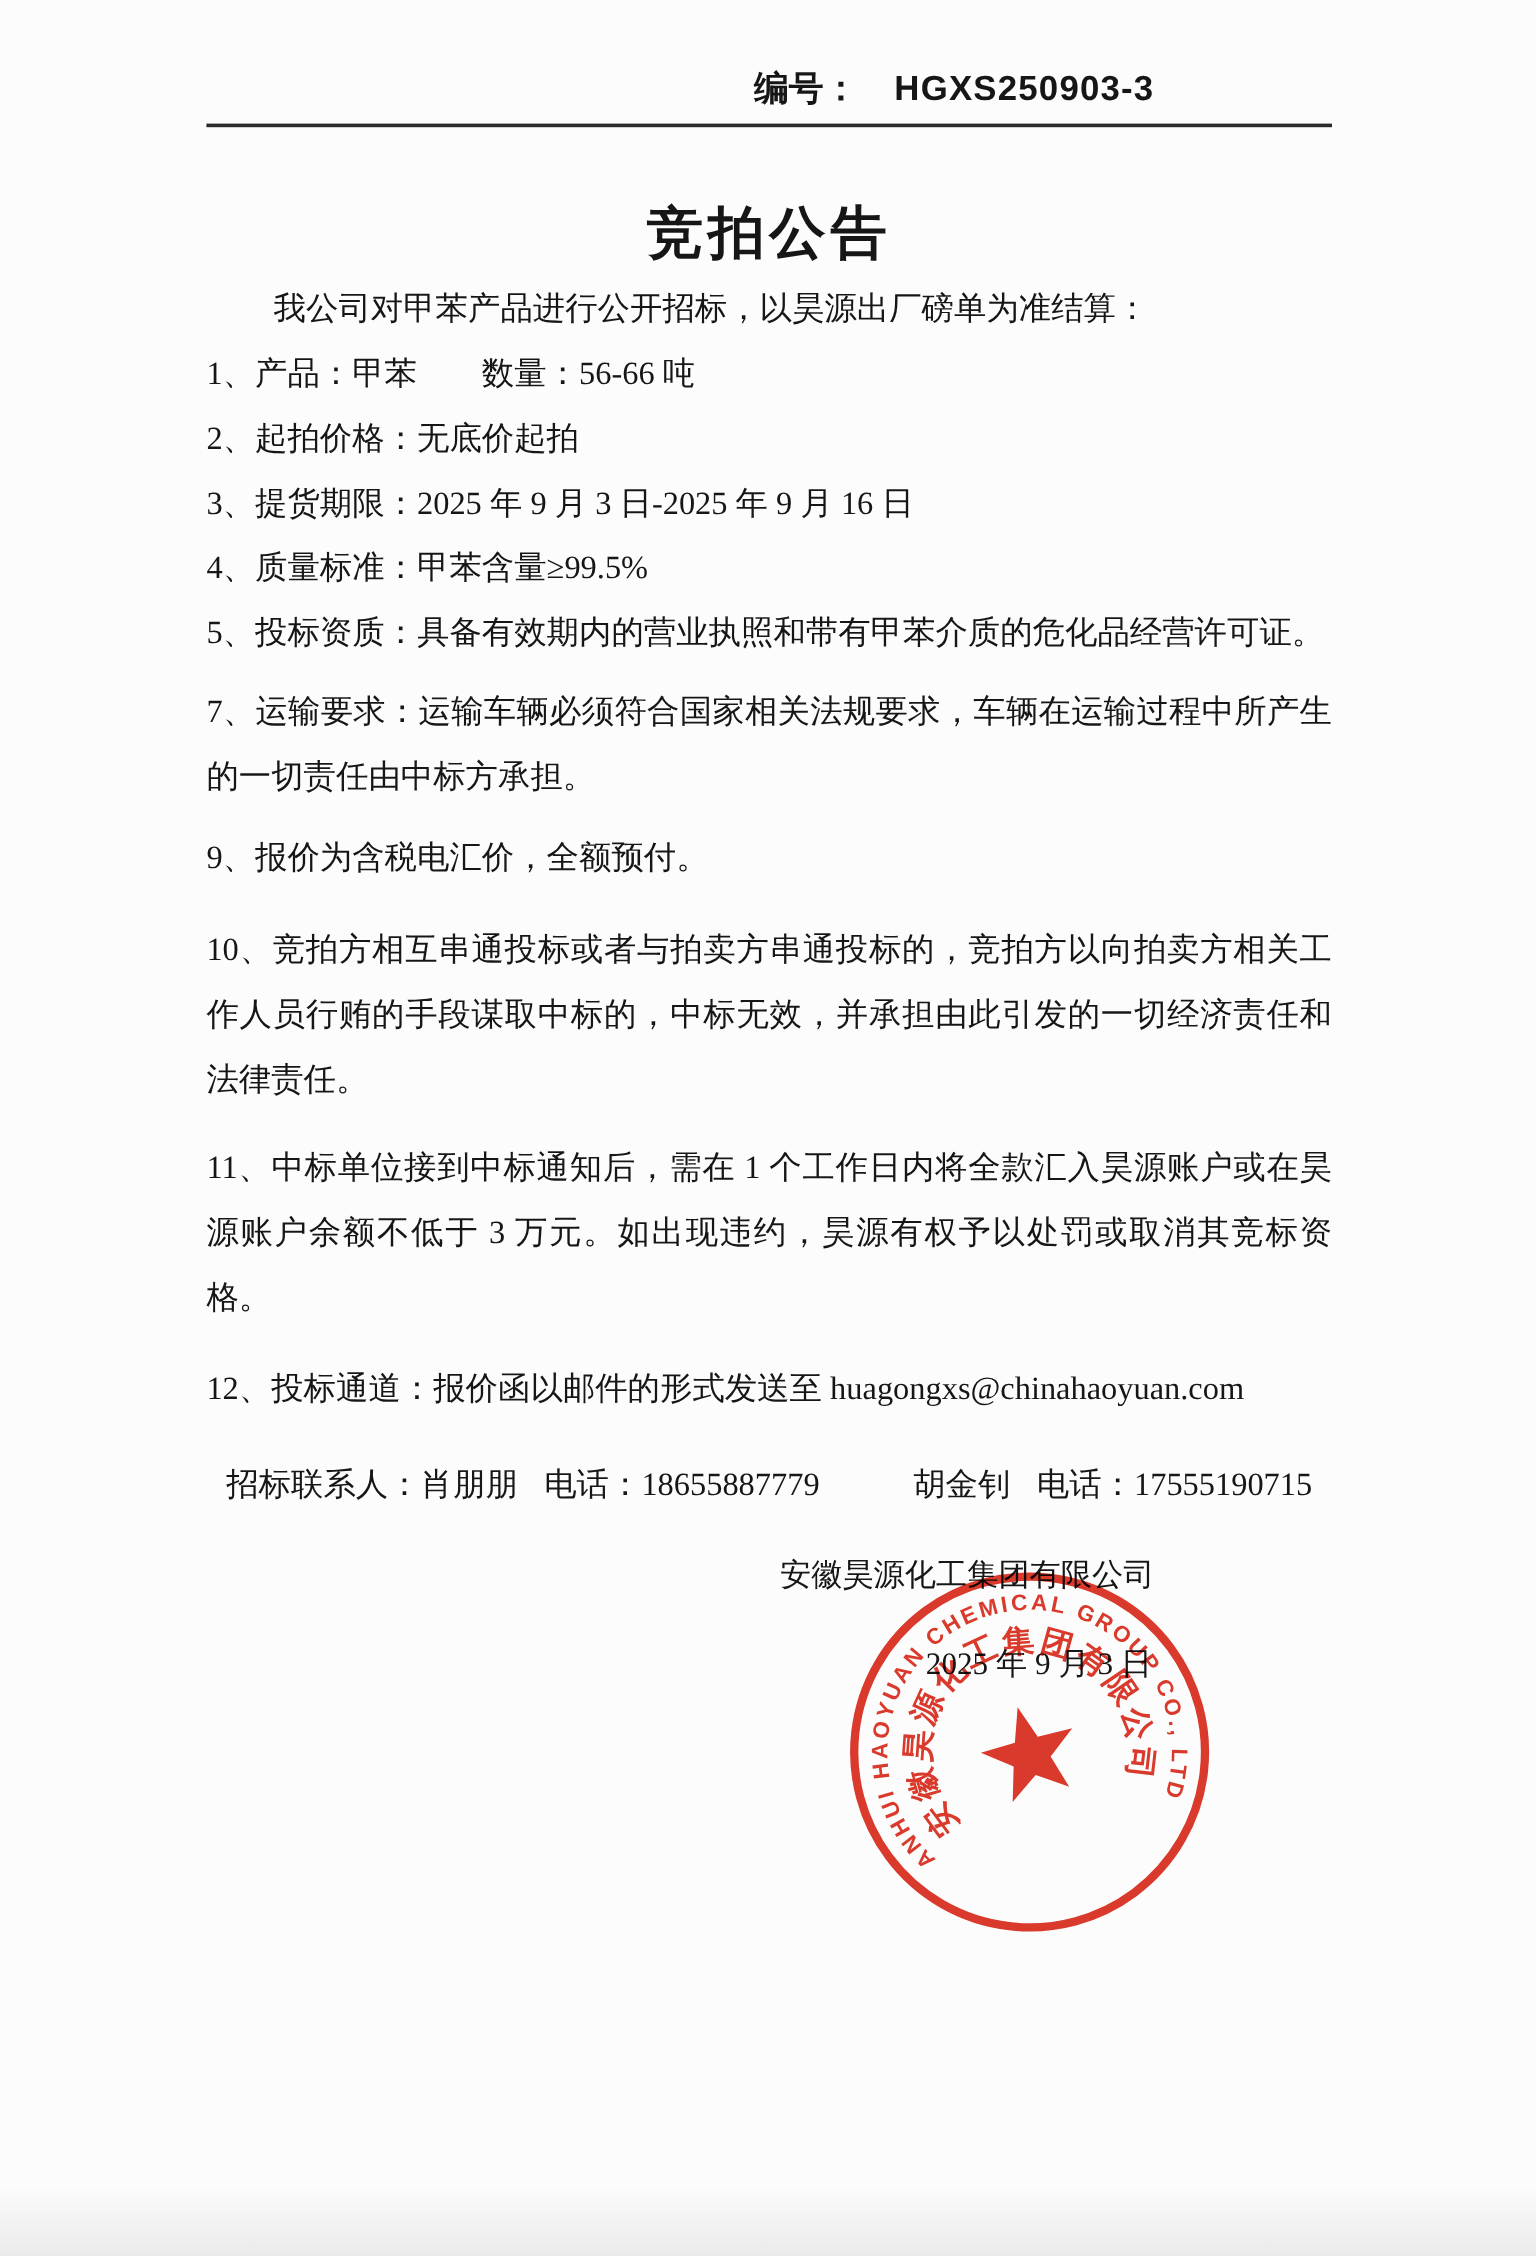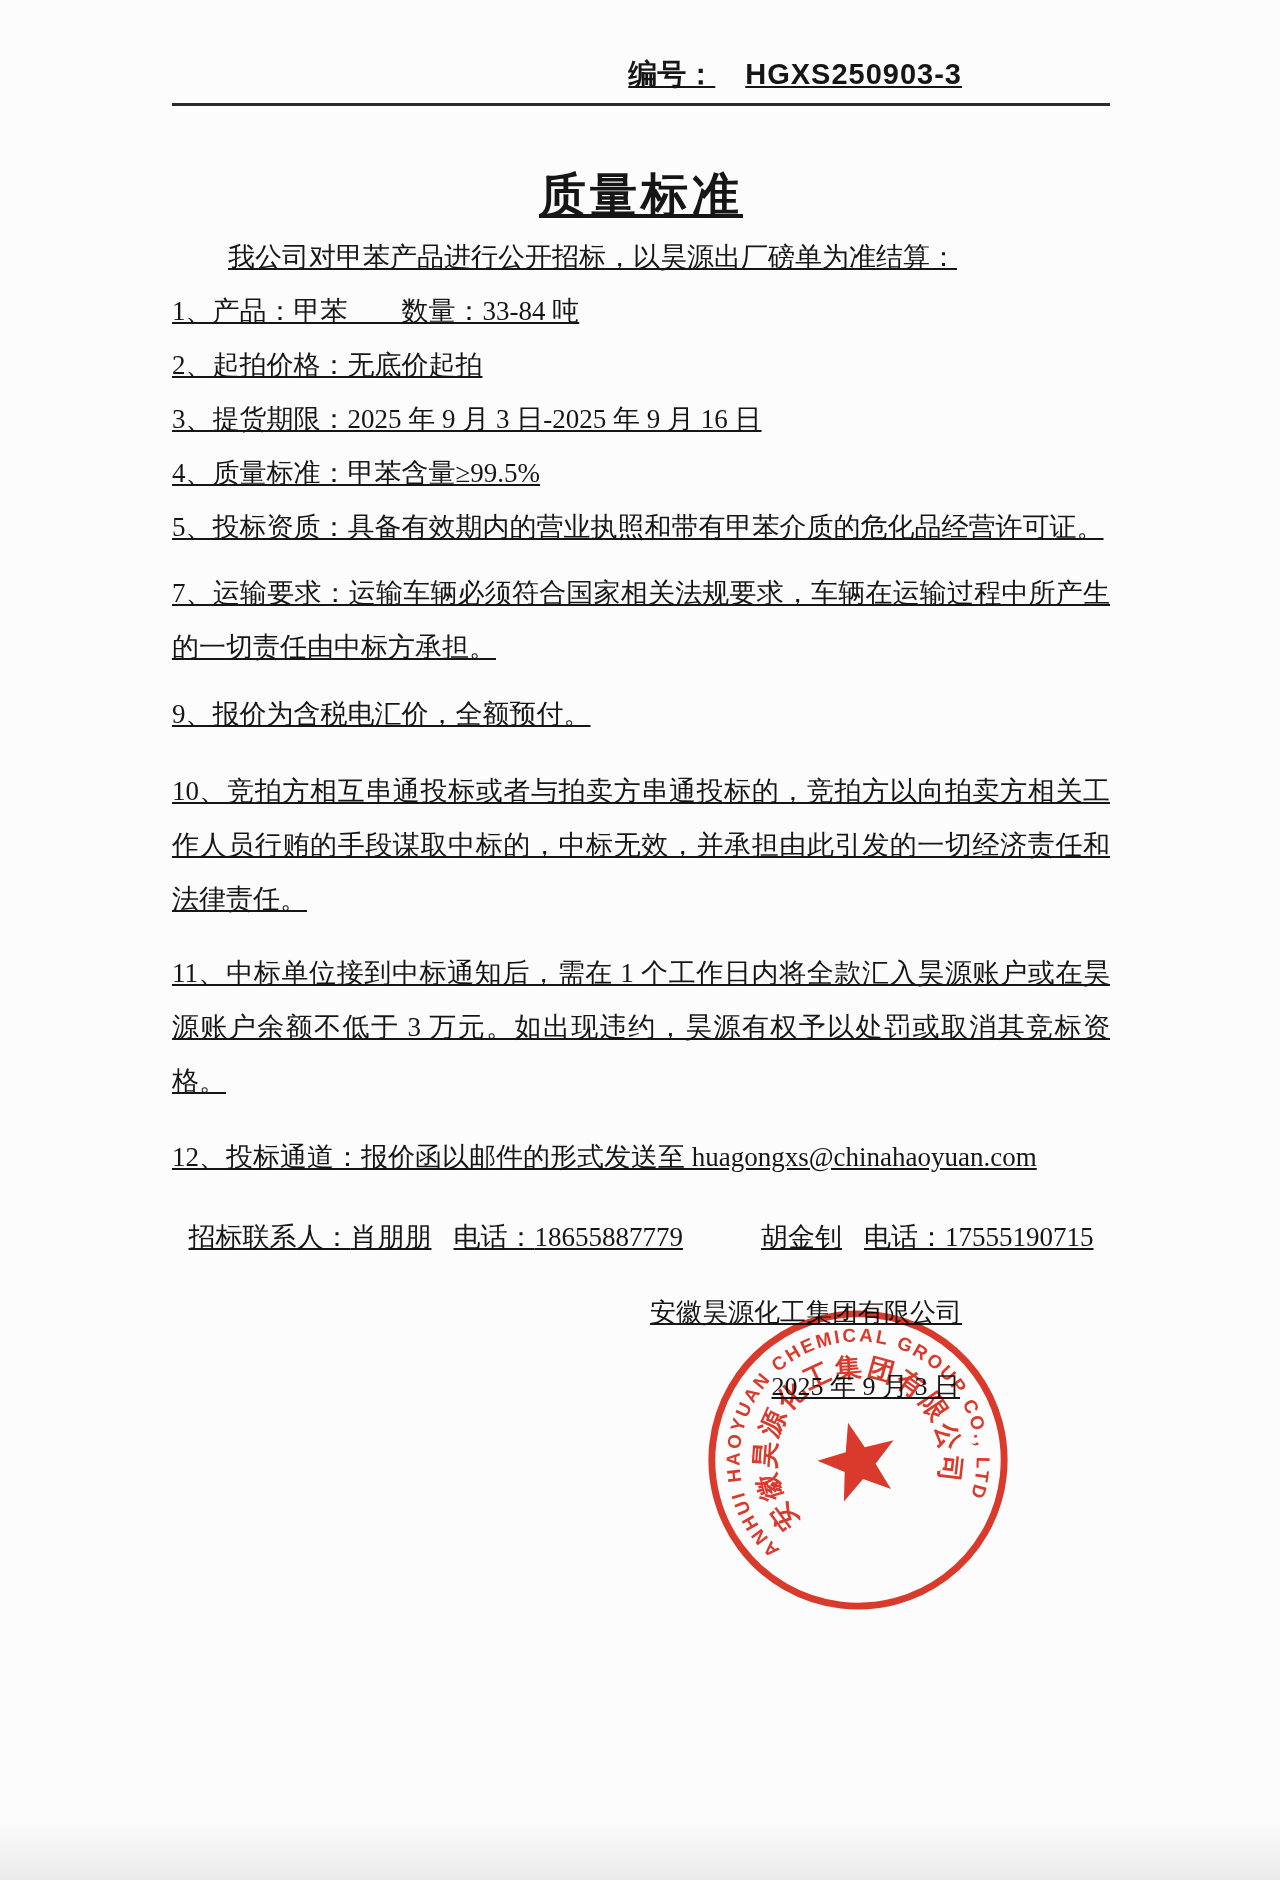--- a/index.html
+++ b/index.html
@@ -10,21 +10,20 @@
     color:#161616;
   }
   .scan-shade{
     position:absolute;left:0;right:0;bottom:0;height:60px;
     background:linear-gradient(to bottom, rgba(0,0,0,0), rgba(0,0,0,0.07));
     pointer-events:none;
   }
   .content{
     position:absolute;left:172px;width:938px;top:0;
     font-size:27px;
-    text-decoration:underline;
   }
   .doc-no{
     padding:55px 148px 10px 0;
     border-bottom:3px solid #2b2b2b;
     text-align:right;
     font-size:29px;font-weight:700;
     line-height:38px;
   }
   .doc-no .num{
     font-family:"Liberation Sans","DejaVu Sans",sans-serif;
@@ -66,25 +65,25 @@
 </style>
 </head>
 <body>
 
 <div class="content">
 
   <div class="doc-no">
     <span>编号：</span><span class="num">HGXS250903-3</span>
   </div>
 
-  <h1 class="title">质量标准</h1>
+  <h1 class="title">竞拍公告</h1>
 
   <p class="intro">我公司对甲苯产品进行公开招标，以昊源出厂磅单为准结算：</p>
 
-  <p class="it">1、产品：甲苯　　数量：33-84 吨</p>
+  <p class="it">1、产品：甲苯　　数量：56-66 吨</p>
   <p class="it">2、起拍价格：无底价起拍</p>
   <p class="it">3、提货期限：2025 年 9 月 3 日-2025 年 9 月 16 日</p>
   <p class="it">4、质量标准：甲苯含量≥99.5%</p>
   <p class="it">5、投标资质：具备有效期内的营业执照和带有甲苯介质的危化品经营许可证。</p>
   <p class="it m12">7、运输要求：运输车辆必须符合国家相关法规要求，车辆在运输过程中所产生的一切责任由中标方承担。</p>
   <p class="it m13">9、报价为含税电汇价，全额预付。</p>
   <p class="it m23">10、竞拍方相互串通投标或者与拍卖方串通投标的，竞拍方以向拍卖方相关工作人员行贿的手段谋取中标的，中标无效，并承担由此引发的一切经济责任和法律责任。</p>
   <p class="it m20">11、中标单位接到中标通知后，需在 1 个工作日内将全款汇入昊源账户或在昊源账户余额不低于 3 万元。如出现违约，昊源有权予以处罚或取消其竞标资格。</p>
   <p class="it m22">12、投标通道：报价函以邮件的形式发送至 huagongxs@chinahaoyuan.com</p>
 

